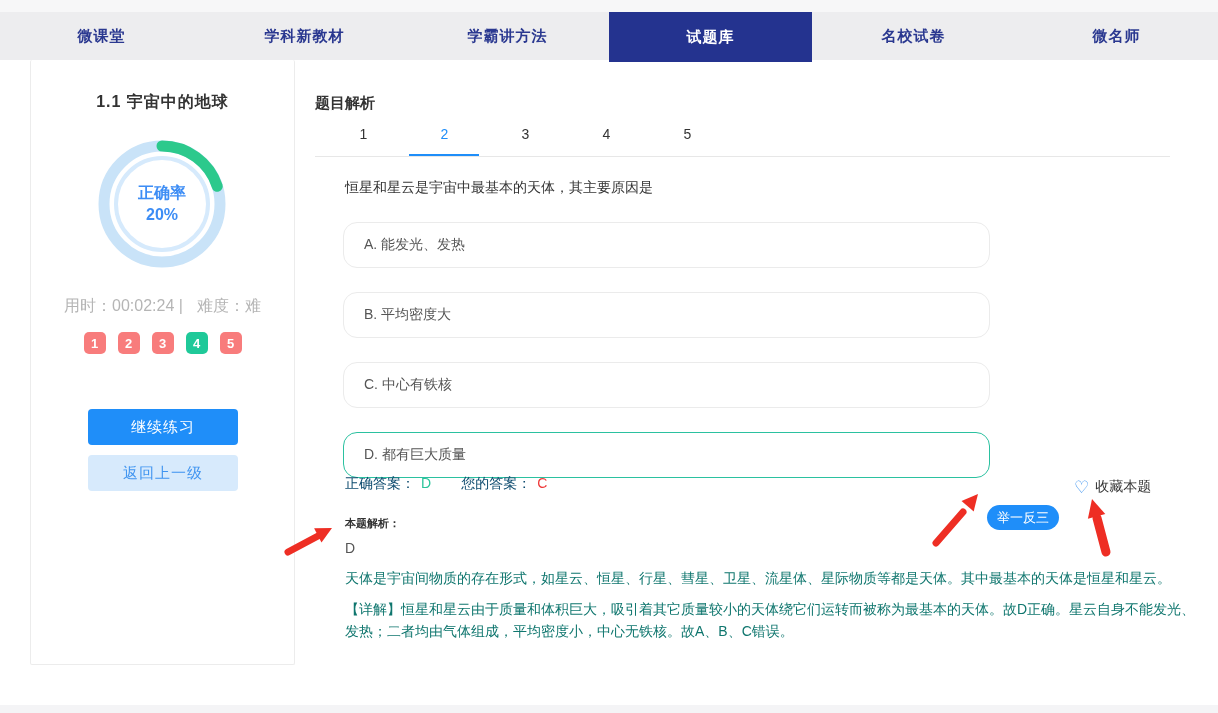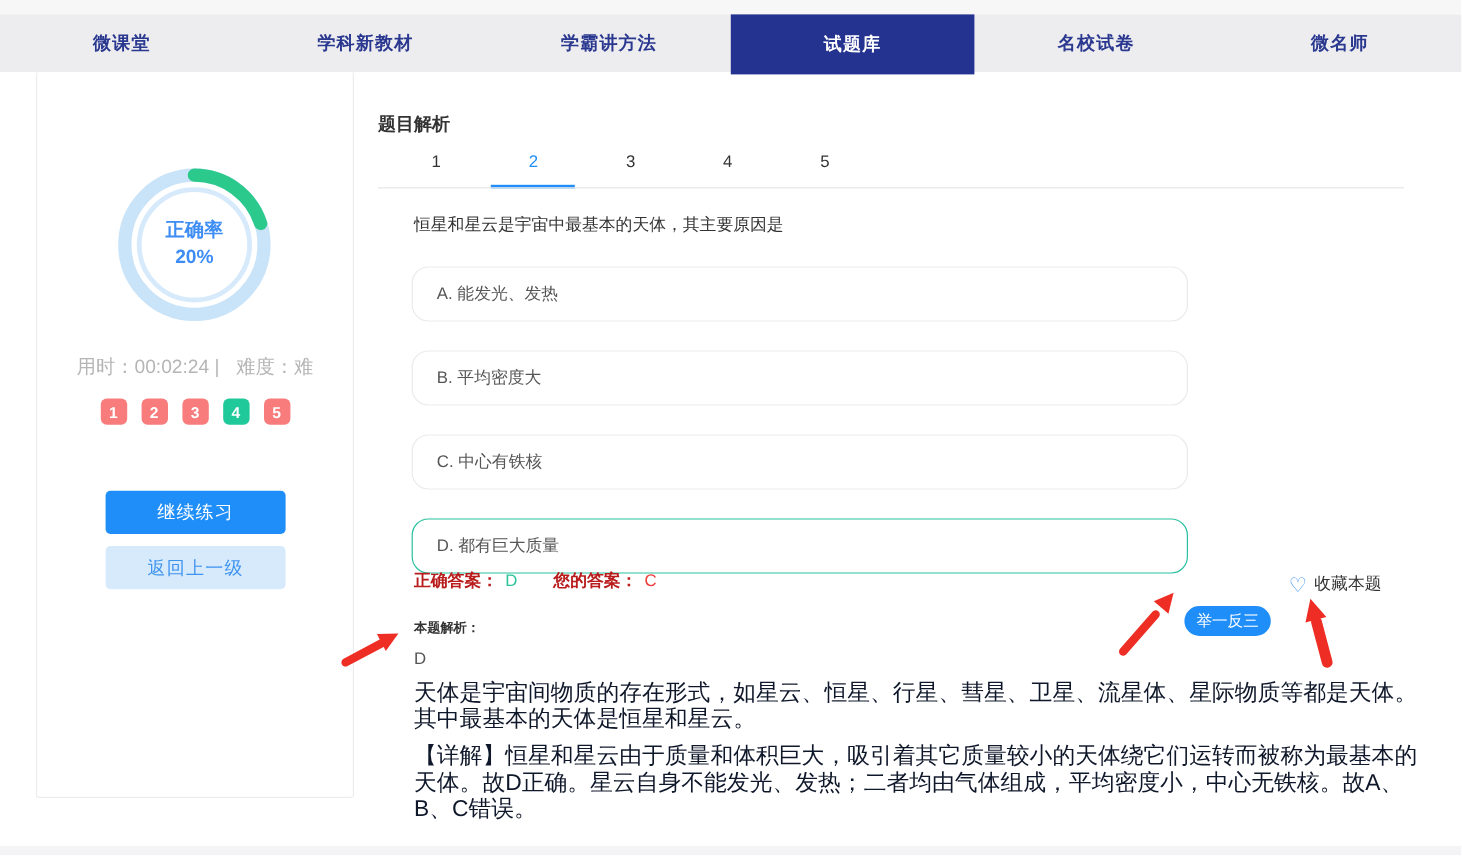--- a/index.html
+++ b/index.html
@@ -43,35 +43,35 @@
   .tabs-divider { position:absolute; left:315px; top:156px; width:855px; height:1px; background:#e7e7e7; }
   .question-text { position:absolute; left:345px; top:179px; font-size:14px; color:#333; }
 
   .options { position:absolute; left:343px; top:222px; width:647px; }
   .option { width:647px; height:46px; background:#fff; border:1px solid #ebebeb; border-radius:14px;
             margin-bottom:24px; display:flex; align-items:center; padding-left:20px;
             font-size:14px; color:#555; cursor:pointer; }
   .option.selected { border:1px solid #2bc1a0; }
 
   .answer-row { position:absolute; left:345px; top:475px; font-size:14px; display:flex; gap:6px; }
-  .answer-row .lbl { color:#b91c1c;font-weight:bold; }
+  .answer-row .lbl { color:#0c4a6e; }
   .answer-row .correct-val { color:#2bc49b; margin-right:24px; }
   .answer-row .your-val { color:#ef3b3b; }
 
   .practice-btn { position:absolute; left:987px; top:505px; width:72px; height:25px; border:none;
                   border-radius:13px; background:#1f8ef9; color:#fff; font-size:13px; cursor:pointer;
                   font-family:inherit; }
   .favorite { position:absolute; left:1074px; top:478px; display:flex; align-items:center; gap:6px;
               font-size:14px; color:#333; cursor:pointer; }
   .heart { color:#3f94f0; font-size:17px; line-height:1; }
 
   .analysis { position:absolute; left:345px; top:516px; width:852px; }
   .analysis-heading { font-size:11px; font-weight:700; color:#333; margin-bottom:9px; }
   .analysis-answer { font-size:14px; color:#555; margin-bottom:11px; }
-  .analysis p { font-size:19px; color:#0f172a; line-height:22px; margin-bottom:9px; }
+  .analysis p { font-size:14px; color:#0f766e; line-height:22px; margin-bottom:9px; }
 
   .bottom-strip { position:absolute; left:0; top:705px; width:1218px; height:8px; background:#f4f4f6; }
 
   .arrows { position:absolute; left:0; top:0; width:1218px; height:713px; pointer-events:none; z-index:10; }
 </style>
 </head>
 <body>
 
 <div id="page">
 
@@ -91,20 +91,21 @@
       </div>
     <div class="nav-item">
         <span>名校试卷</span>
       </div>
     <div class="nav-item">
         <span>微名师</span>
       </div>
   </div>
 
   <div class="sidebar">
+    <div class="sb-title">1.1 宇宙中的地球</div>
 
     <div class="donut-wrap">
       <svg width="136" height="136" viewBox="0 0 136 136">
         <circle cx="68" cy="68" r="58" fill="none" stroke="#c9e3f8" stroke-width="11"></circle>
         <circle cx="68" cy="68" r="46" fill="none" stroke="#d6eafc" stroke-width="4"></circle>
         <circle id="donut-arc" cx="68" cy="68" r="58" fill="none" stroke="#2cc98c" stroke-width="11" stroke-linecap="round" transform="rotate(-90 68 68)" stroke-dasharray="72.88494956328321 364.424747816416"></circle>
       </svg>
     </div>
     <div class="donut-center">
       <div>正确率</div>

